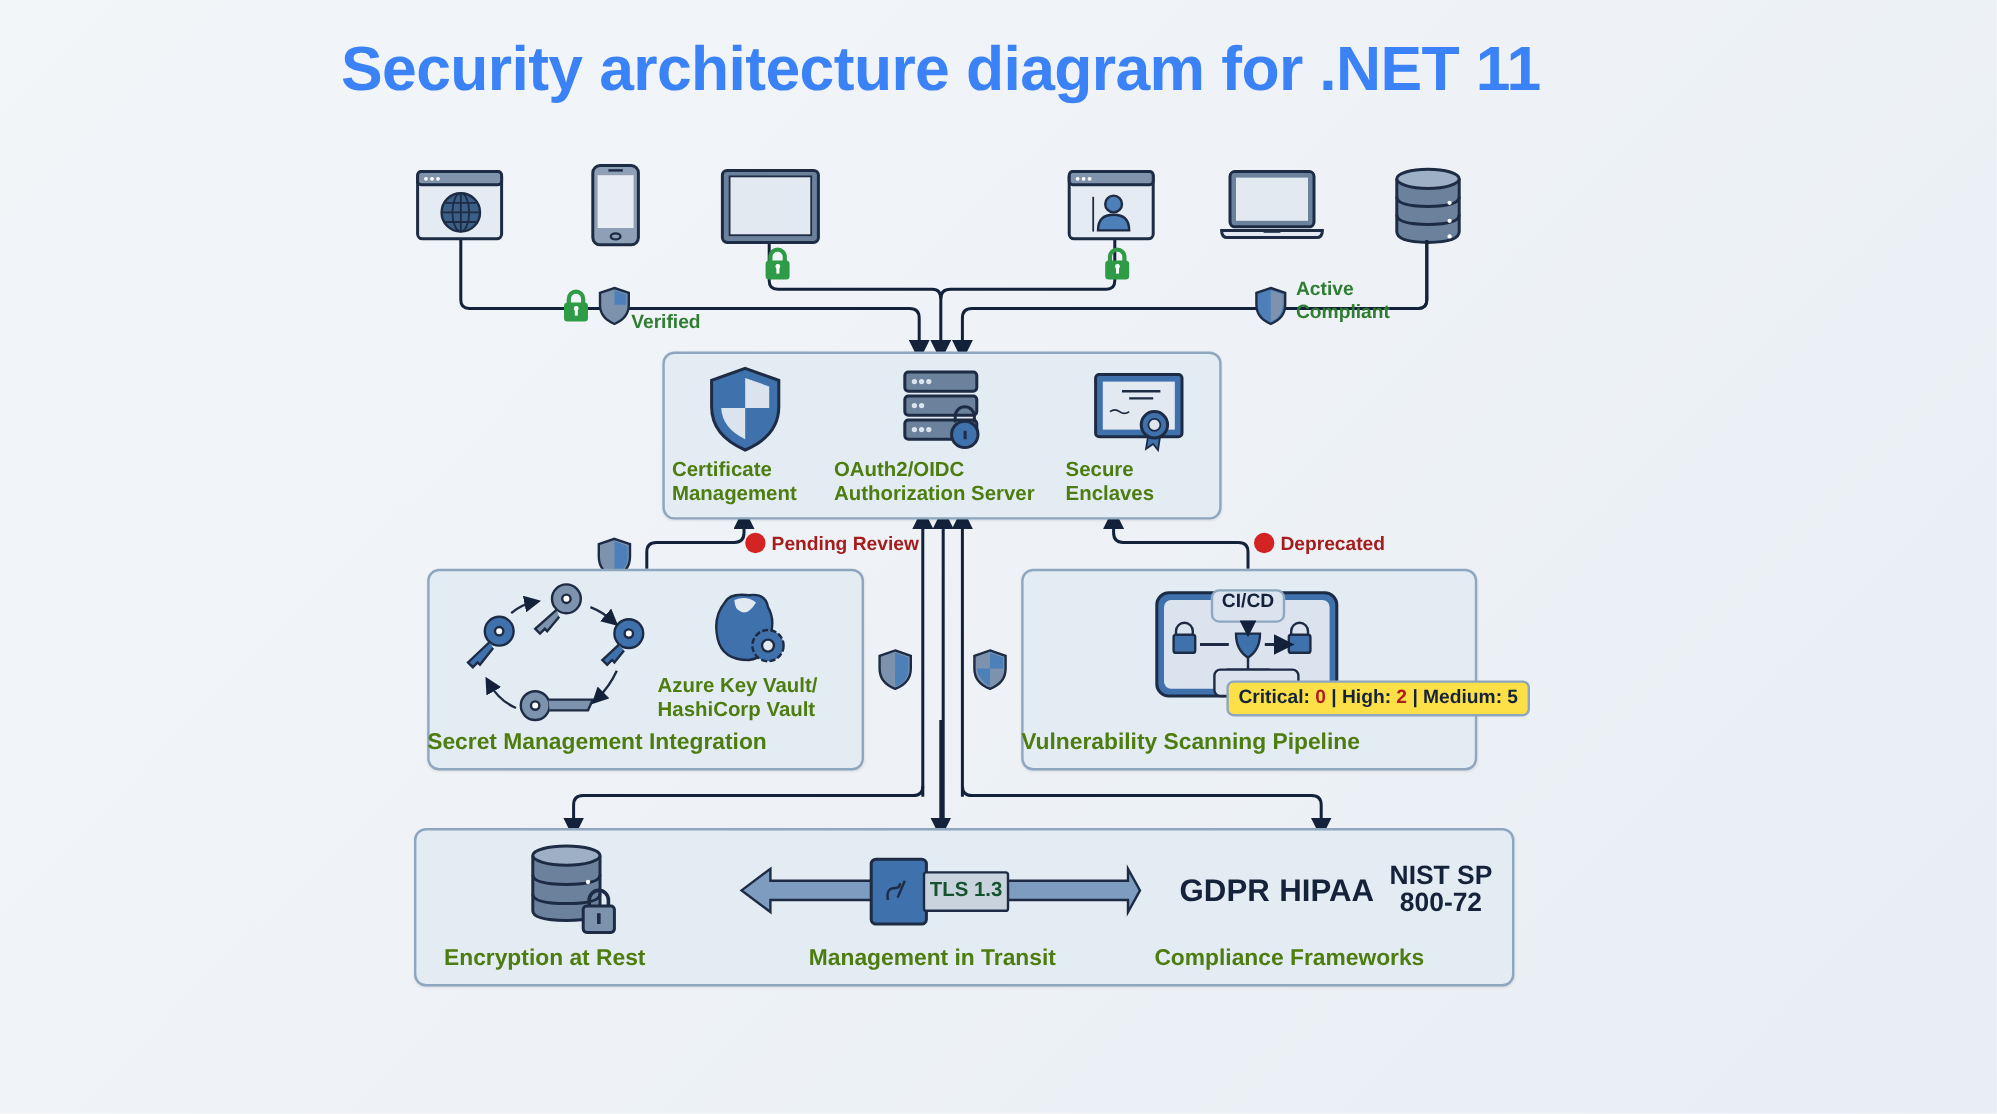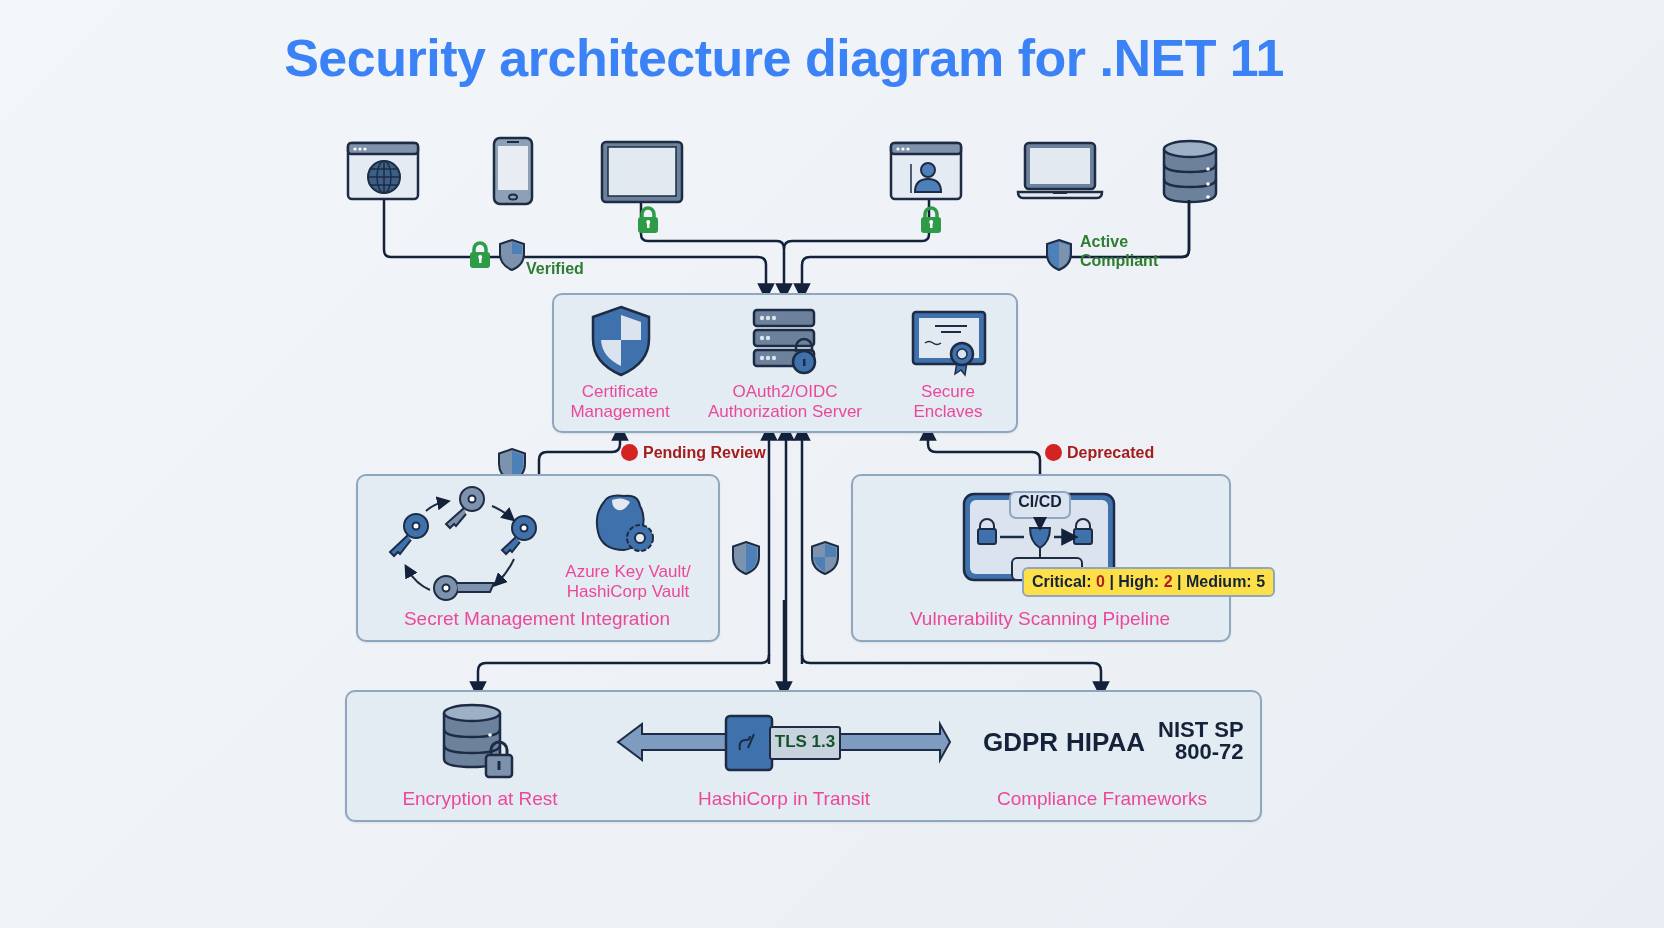--- a/index.html
+++ b/index.html
@@ -1,20 +1,20 @@
 <!DOCTYPE html>
 <html><head>
 <meta charset="utf-8">
 <style>
   html,body{margin:0;padding:0;}
   body{width:1664px;height:928px;overflow:hidden;background:linear-gradient(135deg,#f3f6f9 0%,#e9eef4 100%);font-family:"Liberation Sans",sans-serif;position:relative;color:#12203a;}
   .abs{position:absolute;}
   .title{left:0;width:1568px;top:28px;text-align:center;font-size:52px;font-weight:bold;color:#3b82f6;letter-spacing:-0.5px;}
   .panel{position:absolute;background:#e3ebf3;border:2px solid #8fa6bf;border-radius:10px;box-shadow:0 1px 2px rgba(0,0,0,0.08);}
-  .lbl{position:absolute;text-align:center;font-weight:normal;font-size:17px;color:#ec4899;line-height:20px;}
+  .lbl{position:absolute;text-align:left;font-weight:bold;font-size:17px;color:#4d7c0f;line-height:20px;}
   .lbl-lg{font-size:19px;}
   .status{position:absolute;font-weight:bold;font-size:16px;}
   .green{color:#2e7d32;}
   .red{color:#a51c1c;}
   .dot{display:inline-block;width:17px;height:17px;border-radius:50%;background:#d32323;vertical-align:-3px;margin-right:5px;}
   svg{position:absolute;overflow:visible;}
   .scan-badge{position:absolute;background:#fde047;border:2px solid #8fa6bf;border-radius:6px;padding:4px 8px;font-weight:bold;font-size:16px;color:#14233a;white-space:nowrap;}
   .scan-badge .num{color:#b01e1e;}
   .compl{position:absolute;font-weight:bold;color:#14233a;}
 </style>
@@ -271,21 +271,21 @@
 </svg>
 <div class="lbl lbl-lg" style="left:370px;top:789px;width:220px;">Encryption at Rest</div>
 
 <svg style="left:616px;top:712px;" width="336" height="62">
   <path d="M2,30 L26,12 V22 H324 V12 L334,30 L324,48 V38 H26 V48 Z" fill="#7d9cc0" stroke="#1d2c44" stroke-width="2"></path>
   <rect x="110" y="4" width="46" height="54" rx="4" fill="#3f72ad" stroke="#1d2c44" stroke-width="2.5"></rect>
   <rect x="154" y="15" width="70" height="32" rx="2" fill="#c9d3de" stroke="#1d2c44" stroke-width="2"></rect>
   <path d="M124,38 Q122,28 130,28 Q134,28 134,24 M132,36 L138,22" fill="none" stroke="#1d2c44" stroke-width="2"></path>
 </svg>
 <div class="abs" style="left:770px;top:732px;width:70px;text-align:center;font-weight:bold;font-size:17px;color:#14532d;">TLS 1.3</div>
-<div class="lbl lbl-lg" style="left:674px;top:789px;width:220px;">HashiCorp in Transit</div>
+<div class="lbl lbl-lg" style="left:674px;top:789px;width:220px;">Management in Transit</div>
 
 <div class="compl" style="left:983px;top:727px;font-size:26px;">GDPR</div>
 <div class="compl" style="left:1066px;top:727px;font-size:26px;">HIPAA</div>
-<div class="compl" style="left:1158px;top:719px;font-size:22px;line-height:22px;text-align:right;">
+<div class="compl" style="left:1158px;top:719px;font-size:22px;line-height:22px;text-align:center;">
   <div>NIST SP</div>
   <div>800-72</div>
 </div>
 <div class="lbl lbl-lg" style="left:962px;top:789px;width:280px;">Compliance Frameworks</div>
 
 </body></html>

